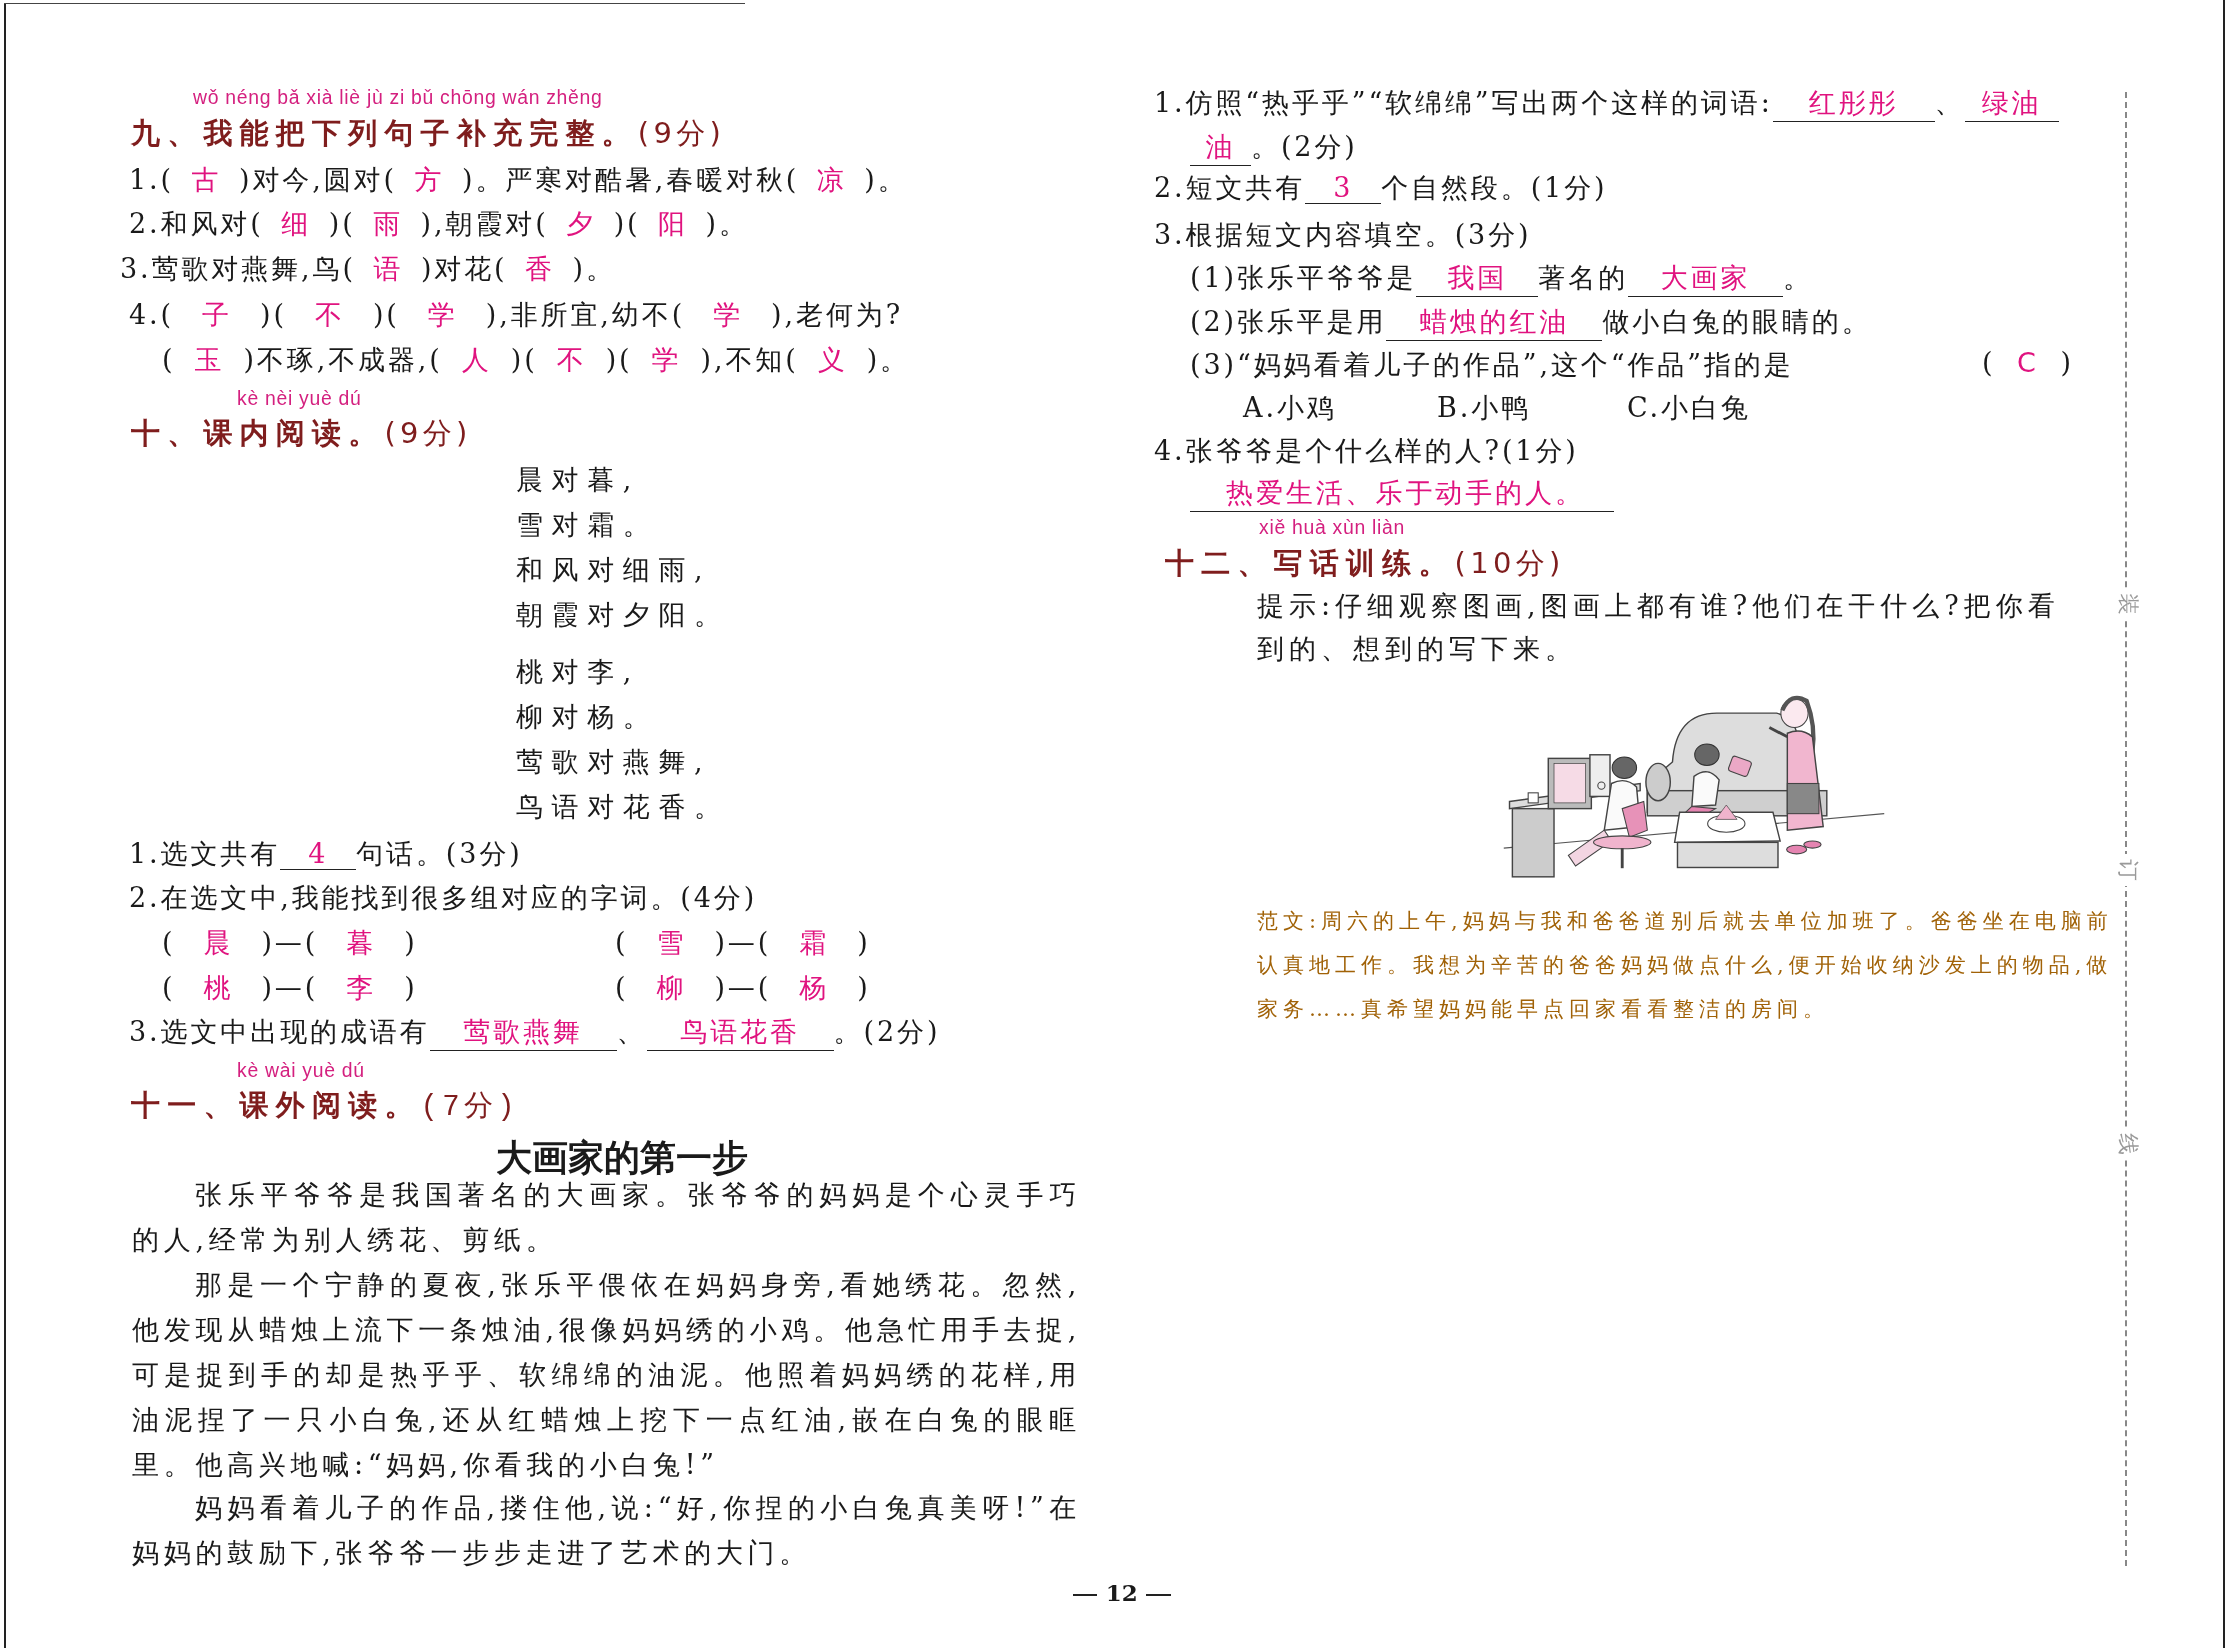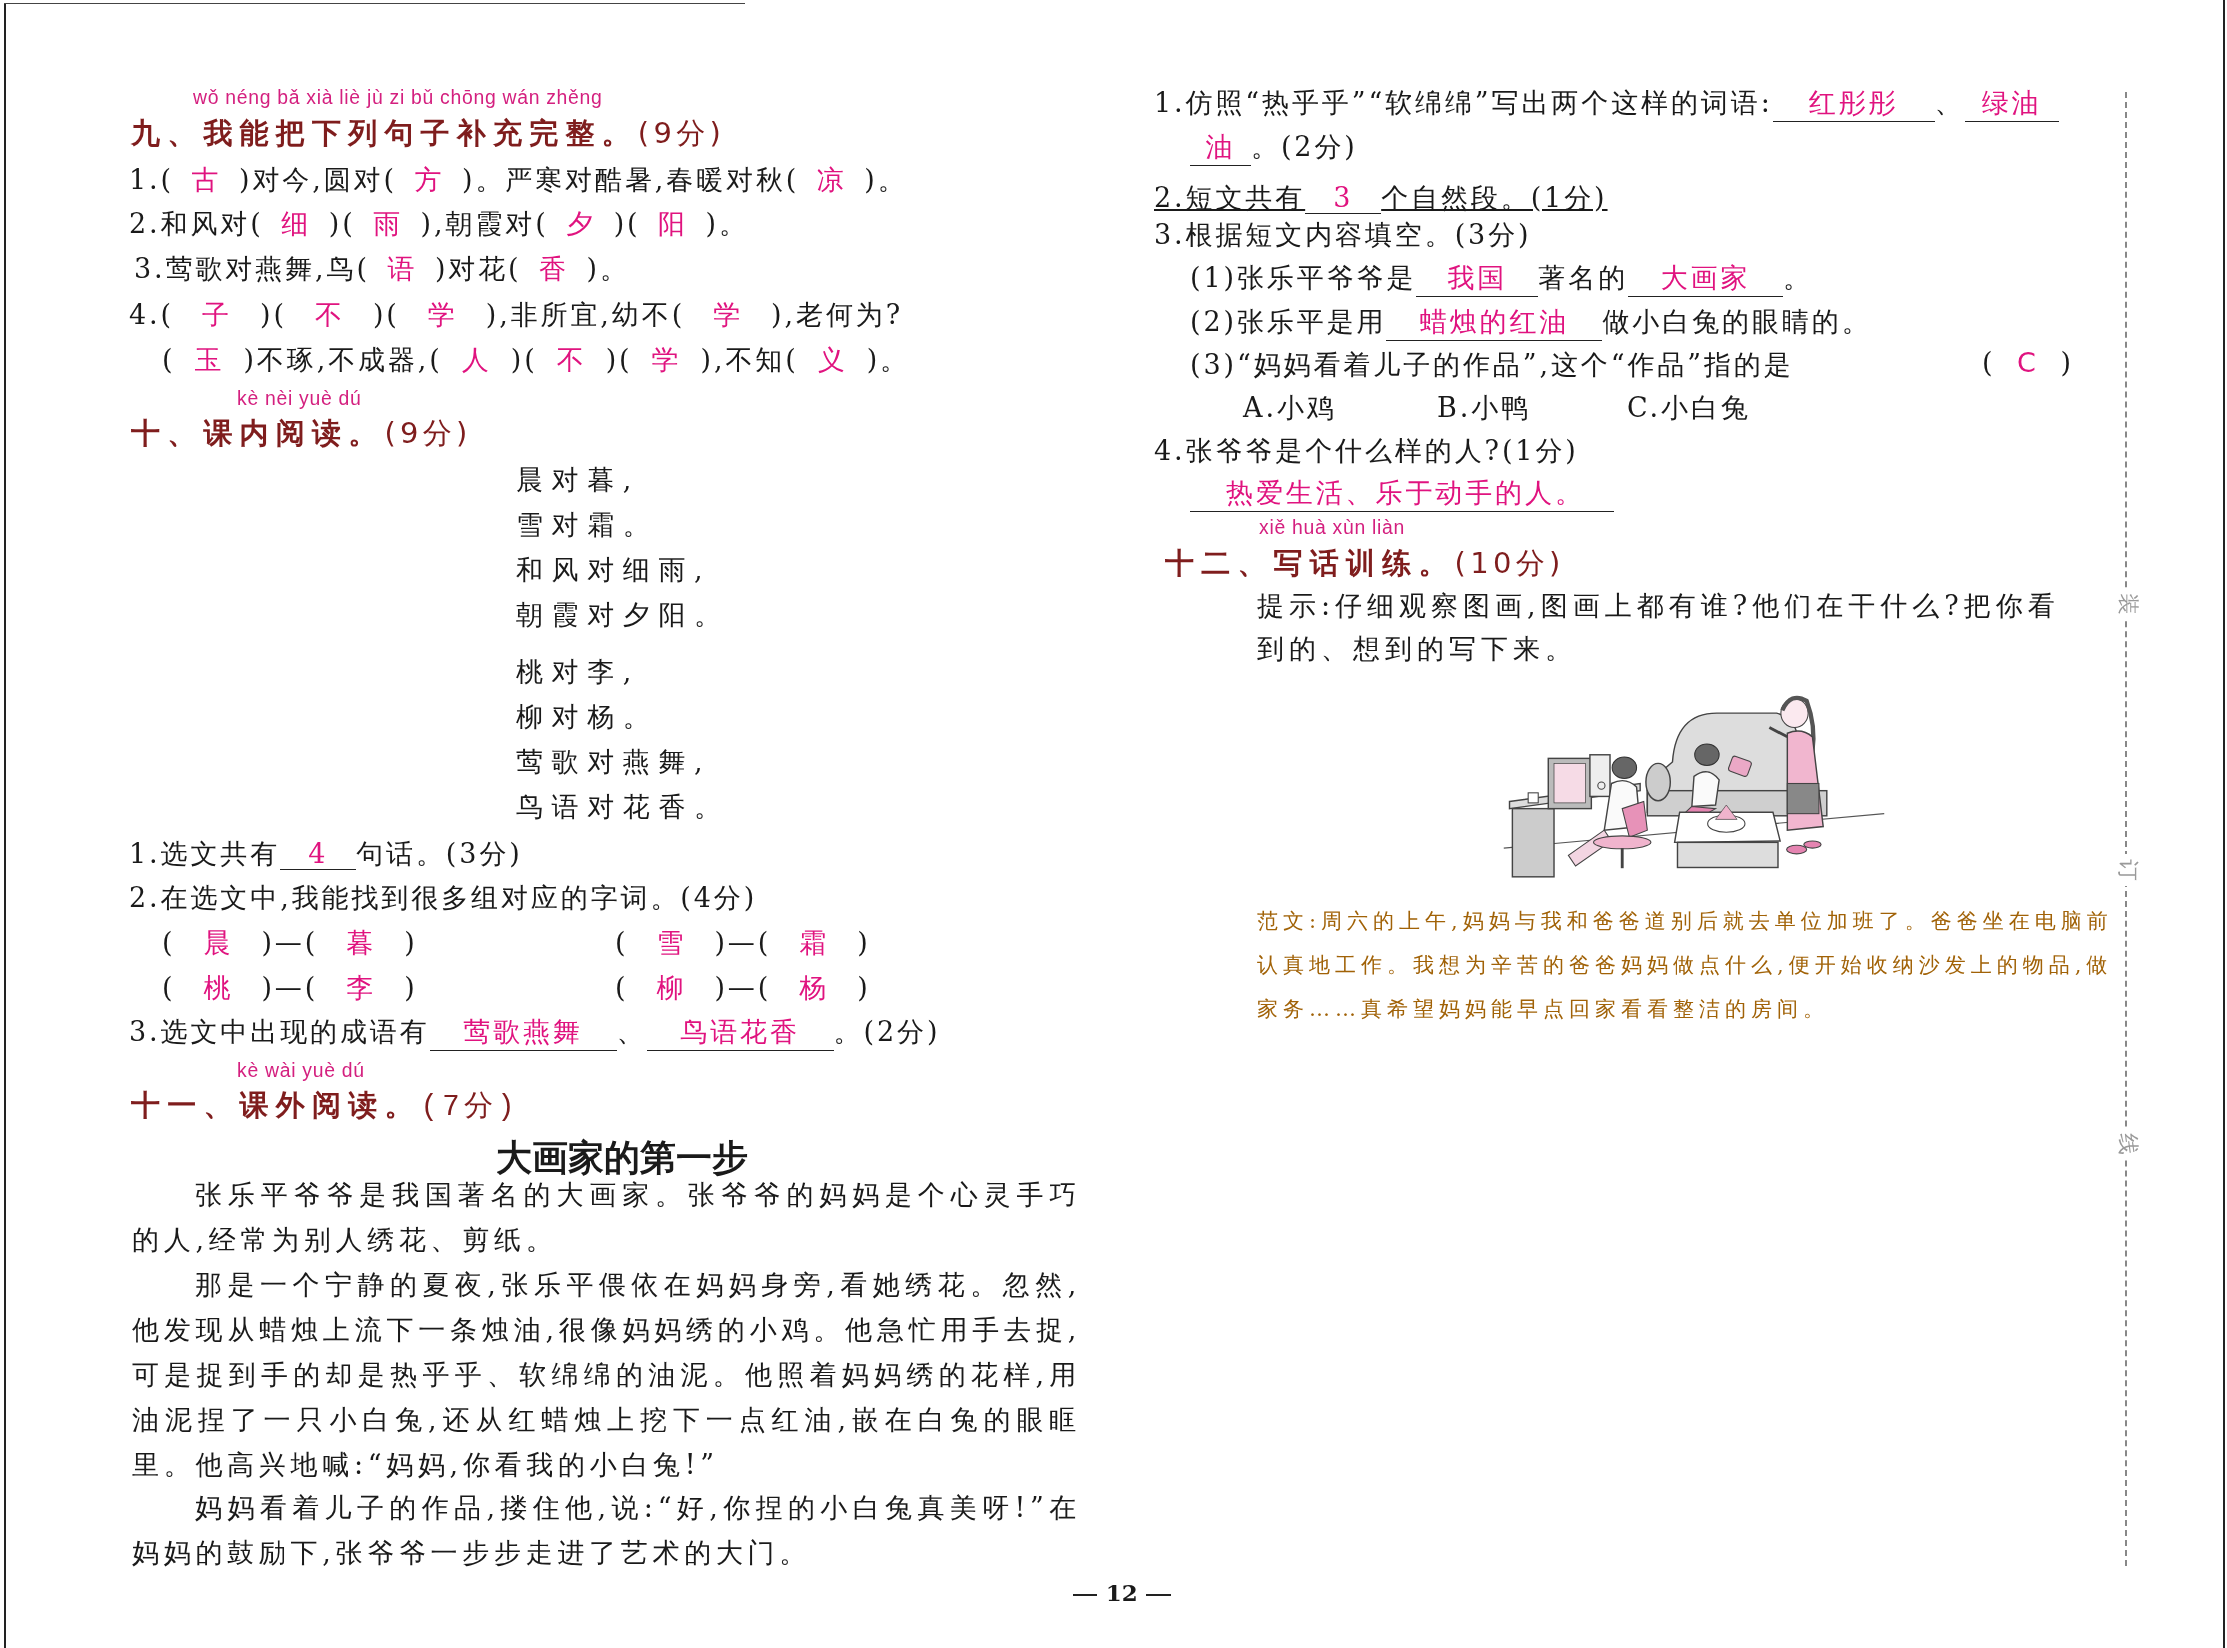--- a/index.html
+++ b/index.html
@@ -43,21 +43,21 @@
 <div class="abs heading" style="left:131px; top:114px;">
   <span>九、我能把下列句子补充完整。</span><span class="score">(9分)</span>
 </div>
 
 <div class="abs line" style="left:129px; top:162px;">
   <span>1.(</span><span class="ans" style="width:65px">古</span><span>)对今,圆对(</span><span class="ans" style="width:65px">方</span><span>)。严寒对酷暑,春暖对秋(</span><span class="ans" style="width:65px">凉</span><span>)。</span>
 </div>
 <div class="abs line" style="left:129px; top:206px;">
   <span>2.和风对(</span><span class="ans" style="width:65px">细</span><span>)(</span><span class="ans" style="width:65px">雨</span><span>),朝霞对(</span><span class="ans" style="width:65px">夕</span><span>)(</span><span class="ans" style="width:65px">阳</span><span>)。</span>
 </div>
-<div class="abs line" style="left:134px; top:251px;">
+<div class="abs line" style="left:120px; top:251px;">
   <span>3.莺歌对燕舞,鸟(</span><span class="ans" style="width:65px">语</span><span>)对花(</span><span class="ans" style="width:65px">香</span><span>)。</span>
 </div>
 <div class="abs line" style="left:129px; top:297px;">
   <span>4.(</span><span class="ans" style="width:86px">子</span><span>)(</span><span class="ans" style="width:86px">不</span><span>)(</span><span class="ans" style="width:86px">学</span><span>),非所宜,幼不(</span><span class="ans" style="width:86px">学</span><span>),老何为?</span>
 </div>
 <div class="abs line" style="left:162px; top:342px;">
   <span>(</span><span class="ans" style="width:68px">玉</span><span>)不琢,不成器,(</span><span class="ans" style="width:68px">人</span><span>)(</span><span class="ans" style="width:68px">不</span><span>)(</span><span class="ans" style="width:68px">学</span><span>),不知(</span><span class="ans" style="width:68px">义</span><span>)。</span>
 </div>
 
 <div class="abs pinyin" style="left:237px; top:387px;">kè nèi yuè dú</div>
@@ -113,21 +113,21 @@
 <div class="abs page-num" style="left:1064px; top:1579px;">
   <span class="dash"></span><span>12</span><span class="dash"></span>
 </div>
 
 <div class="abs line" style="left:1154px; top:85px;">
   <span>1.仿照“热乎乎”“软绵绵”写出两个这样的词语:</span><span class="blank" style="width:162px">红彤彤</span><span>、</span><span class="blank" style="width:94px">绿油</span>
 </div>
 <div class="abs line" style="left:1190px; top:129px;">
   <span class="blank" style="width:61px">油</span><span>。(2分)</span>
 </div>
-<div class="abs line" style="left:1154px; top:180px;text-decoration:underline;">
+<div class="abs line" style="left:1154px; top:170px;">
   <span>2.短文共有</span><span class="blank" style="width:76px">3</span><span>个自然段。(1分)</span>
 </div>
 <div class="abs line" style="left:1154px; top:217px;">3.根据短文内容填空。(3分)</div>
 <div class="abs line" style="left:1190px; top:260px;">
   <span>(1)张乐平爷爷是</span><span class="blank" style="width:122px">我国</span><span>著名的</span><span class="blank" style="width:155px">大画家</span><span>。</span>
 </div>
 <div class="abs line" style="left:1190px; top:304px;">
   <span>(2)张乐平是用</span><span class="blank" style="width:216px">蜡烛的红油</span><span>做小白兔的眼睛的。</span>
 </div>
 <div class="abs line" style="left:1190px; top:347px;">(3)“妈妈看着儿子的作品”,这个“作品”指的是</div>

